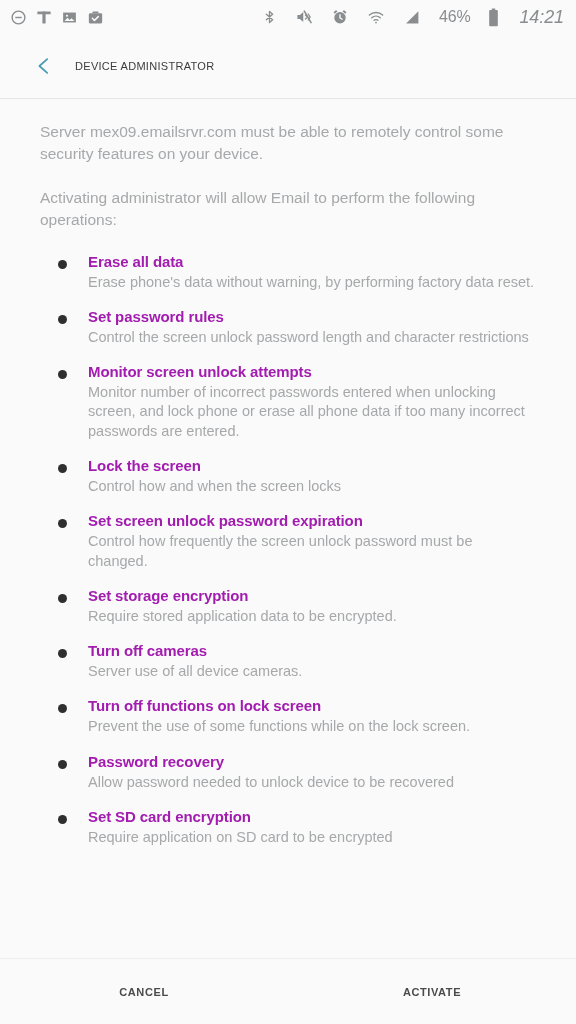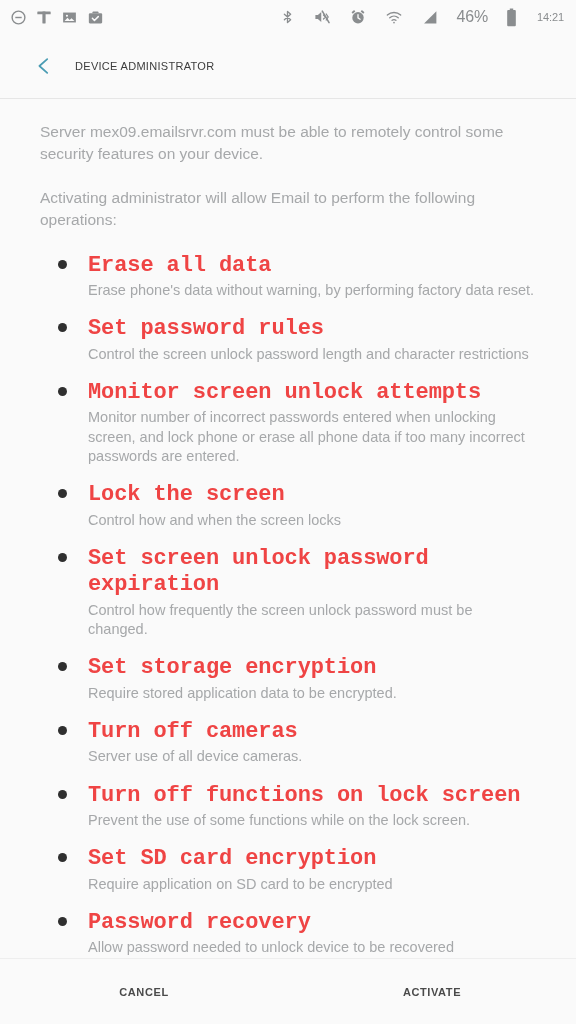--- a/index.html
+++ b/index.html
@@ -52,24 +52,25 @@
   }
   .sicon svg { display: block; }
 
   .battery-pct {
     font-size: 16px;
     color: #8a8d8f;
     letter-spacing: -0.2px;
     font-weight: 400;
   }
   .clock {
-    font-size: 11px;
+    font-size: 18px;
     color: #8a8d8f;
     letter-spacing: -0.1px;
     margin-left: 2px;
+    font-style: italic;
   }
 
   
   .app-bar {
     height: 65px;
     flex: 0 0 65px;
     background: #fafafa;
     display: flex;
     align-items: center;
     padding-left: 24px;
@@ -148,26 +149,25 @@
   .op-bullet {
     position: absolute;
     left: 18px;
     top: 7px;
     width: 9px;
     height: 9px;
     border-radius: 50%;
     background: #2f2f2f;
   }
   .op-title {
-    font-size: 22px;
+    font-size: 15px;
     font-weight: bold;
-    color: #ef4444;
+    color: #a21caf;
     line-height: 1.2;
     letter-spacing: -0.1px;
-    font-family: Liberation Mono, monospace;
   }
   .op-desc {
     font-size: 14.5px;
     line-height: 1.33;
     color: #a6a8aa;
     margin-top: 2px;
     max-width: 460px;
   }
 
   
@@ -328,27 +328,27 @@
         <div class="op-title">Turn off cameras</div>
         <div class="op-desc">Server use of all device cameras.</div>
       </li>
       <li class="op-item">
         <span class="op-bullet"></span>
         <div class="op-title">Turn off functions on lock screen</div>
         <div class="op-desc">Prevent the use of some functions while on the lock screen.</div>
       </li>
       <li class="op-item">
         <span class="op-bullet"></span>
+        <div class="op-title">Password recovery</div>
+        <div class="op-desc">Allow password needed to unlock device to be recovered</div>
+      </li>
+      <li class="op-item">
+        <span class="op-bullet"></span>
         <div class="op-title">Set SD card encryption</div>
         <div class="op-desc">Require application on SD card to be encrypted</div>
-      </li>
-      <li class="op-item">
-        <span class="op-bullet"></span>
-        <div class="op-title">Password recovery</div>
-        <div class="op-desc">Allow password needed to unlock device to be recovered</div>
       </li>
     </ul>
 
   </div>
 
   <div class="footer">
     <div class="footer-btn">CANCEL</div>
     <div class="footer-btn">ACTIVATE</div>
   </div>
 

